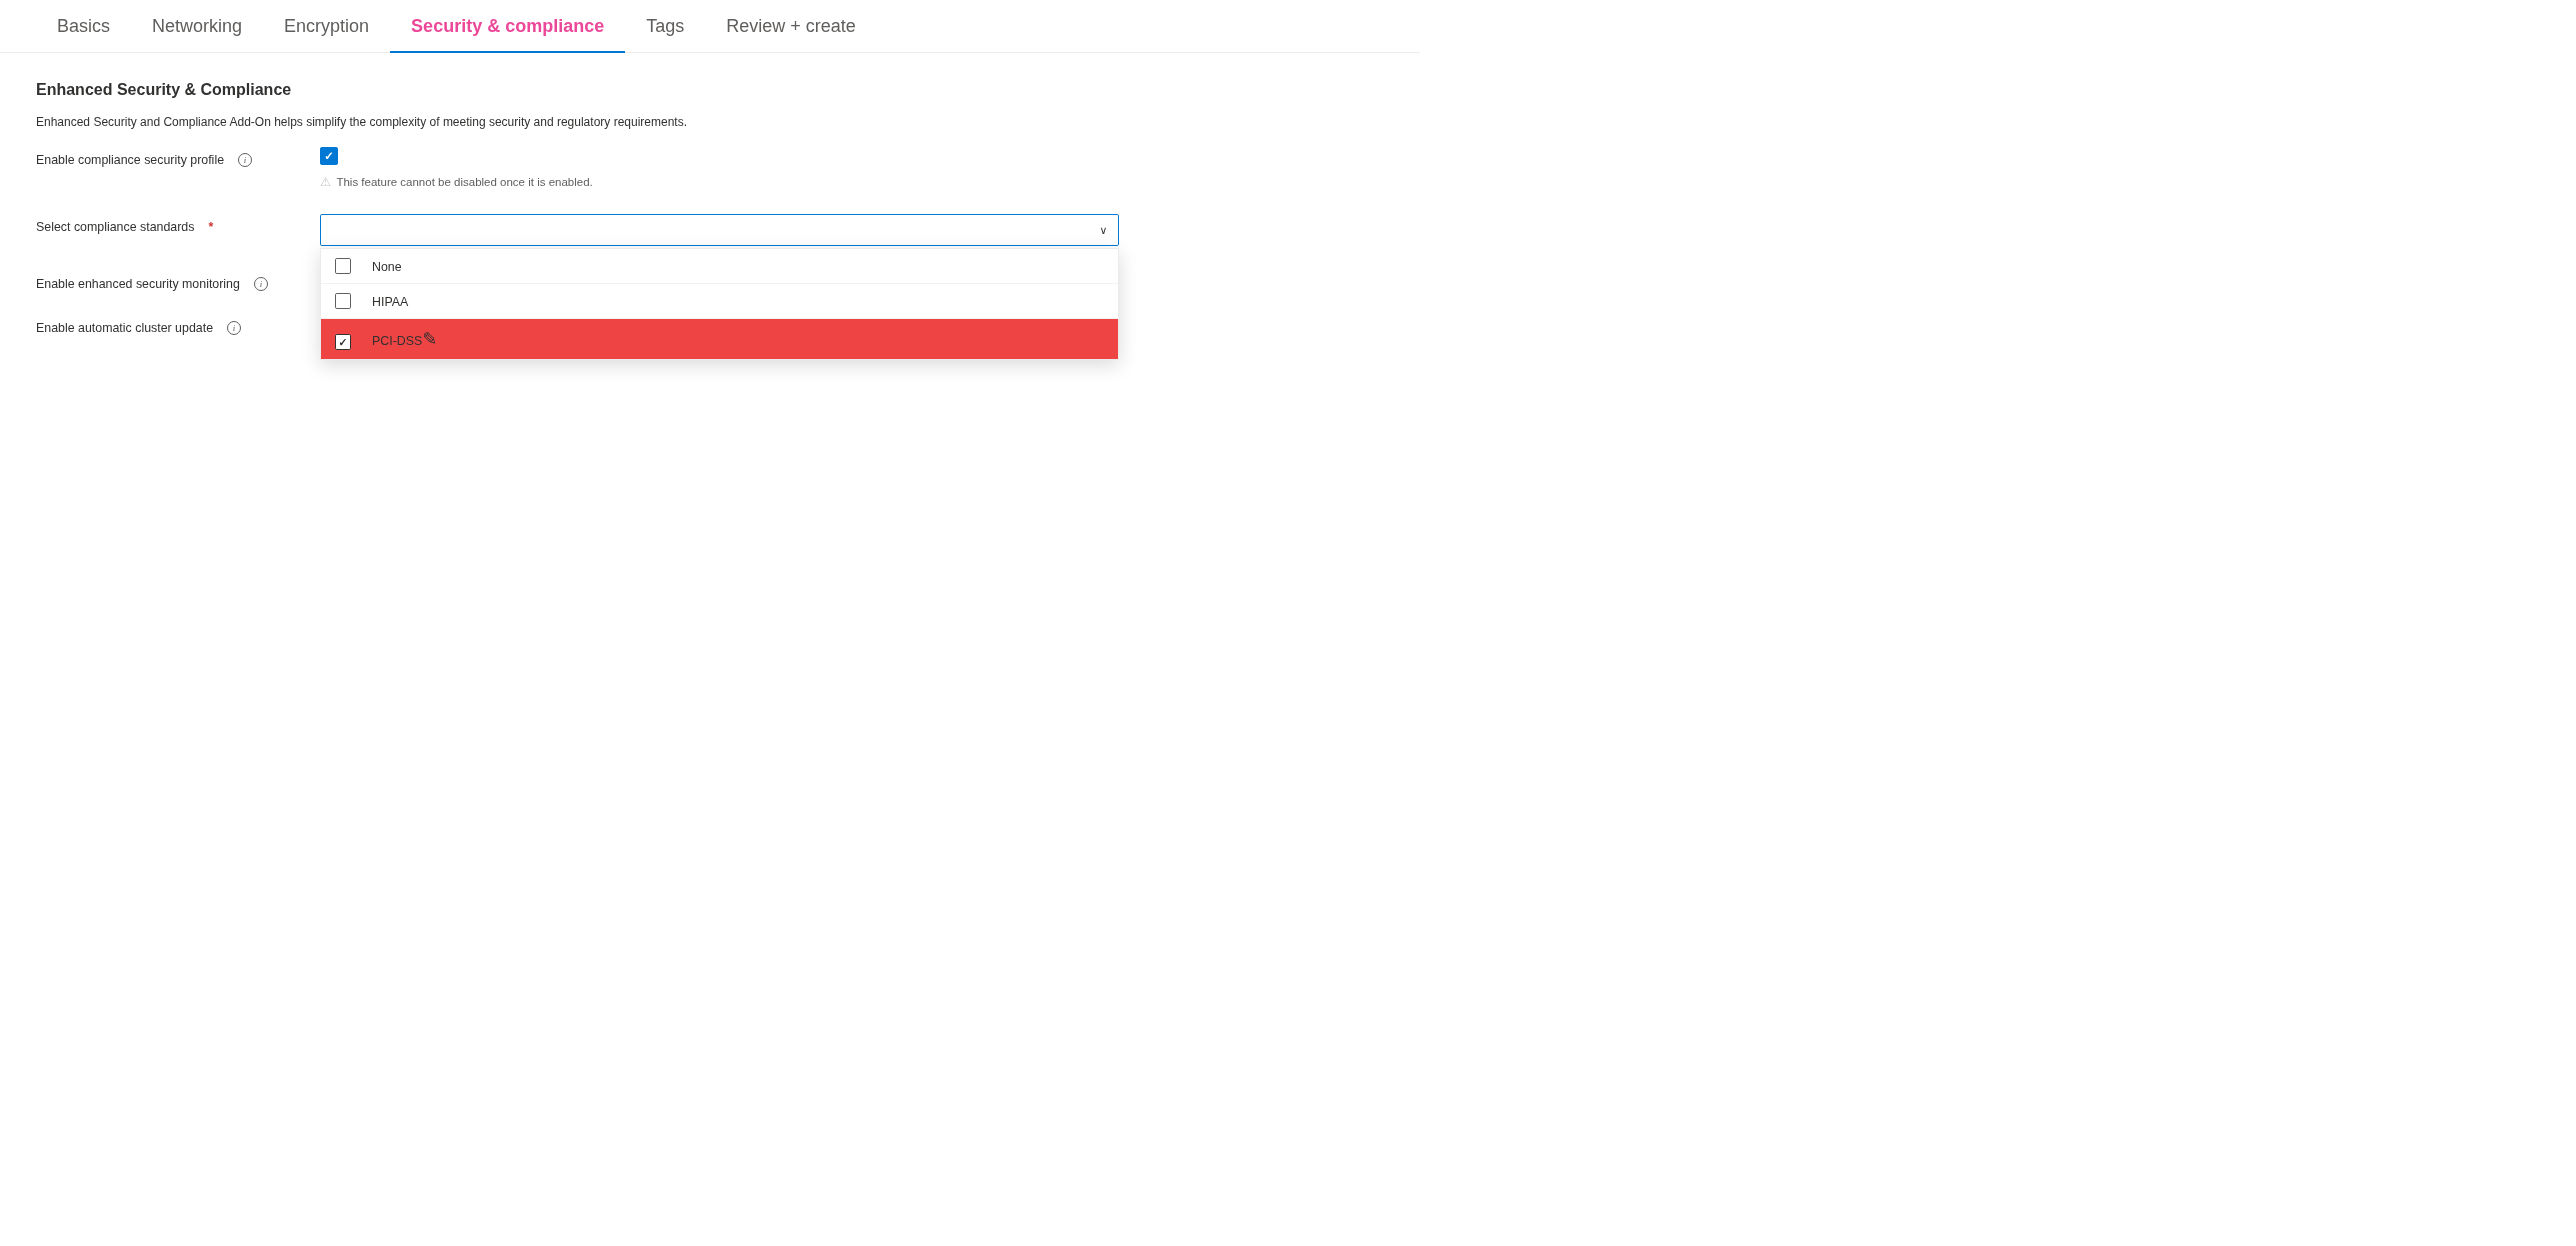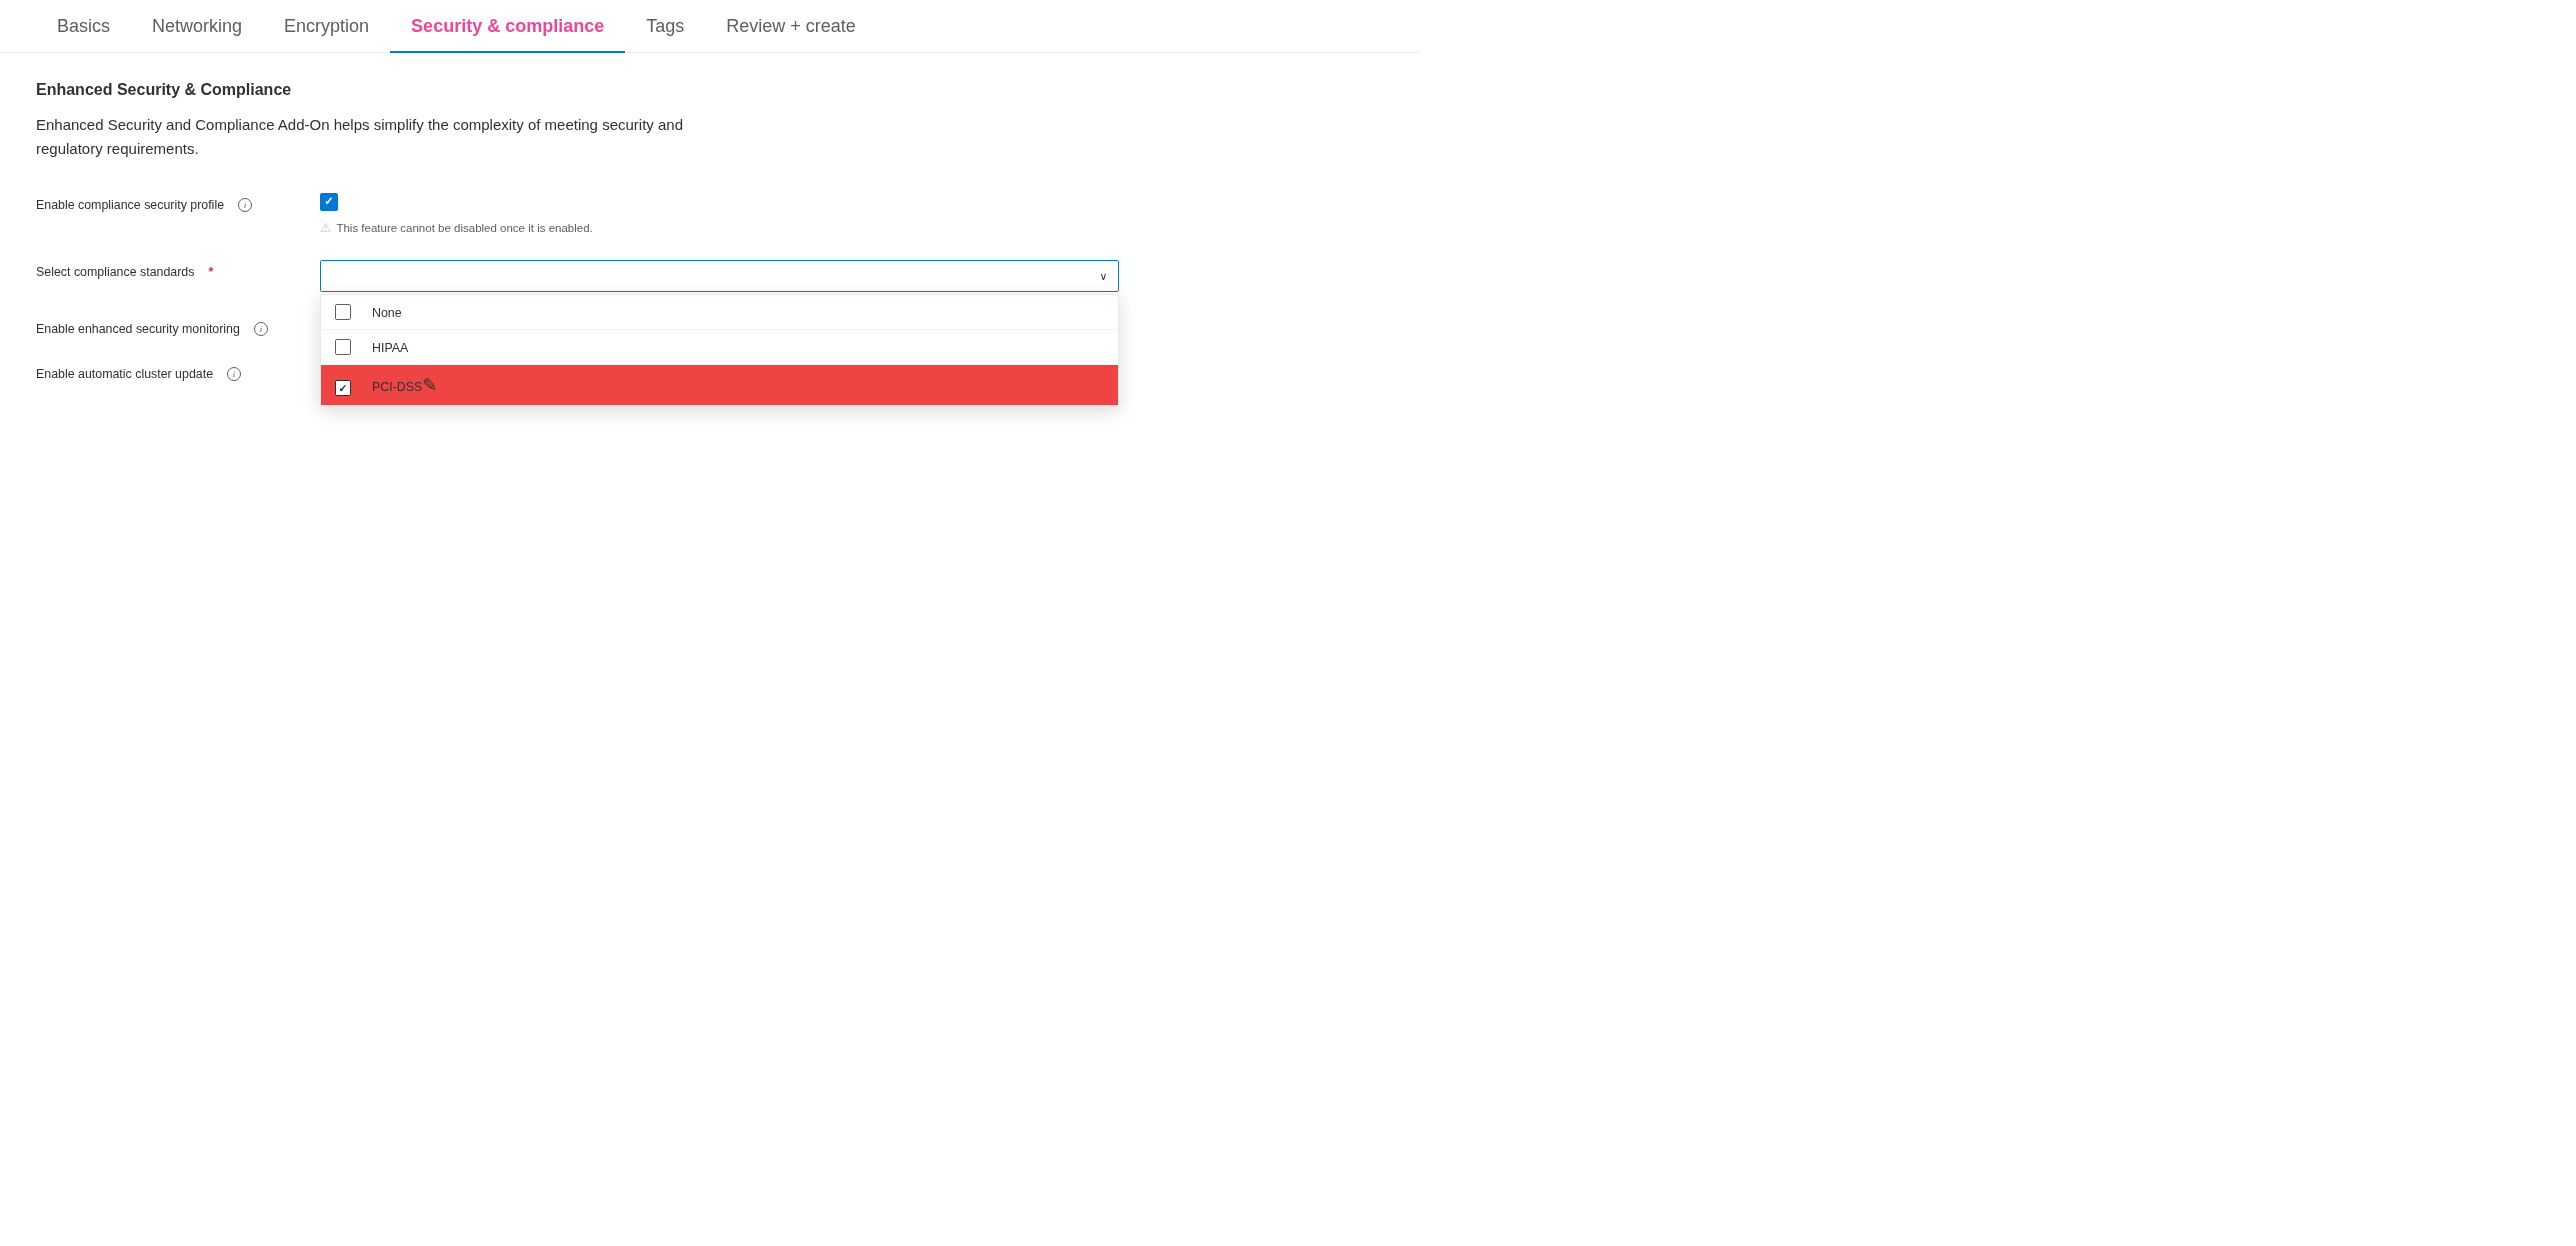--- a/index.html
+++ b/index.html
@@ -54,25 +54,25 @@
     }
 
     .section-title {
       font-size: 16px;
       font-weight: 700;
       color: #323130;
       margin-bottom: 14px;
     }
 
     .section-description {
-      font-size: 15px;
+      font-size: 12px;
       color: #323130;
       line-height: 1.6;
       max-width: 675px;
-      margin-bottom: 32px;
+      margin-bottom: 15px;
     }
 
     
     .form-row {
       display: flex;
       align-items: flex-start;
       margin-bottom: 25px;
       position: relative;
     }
 

